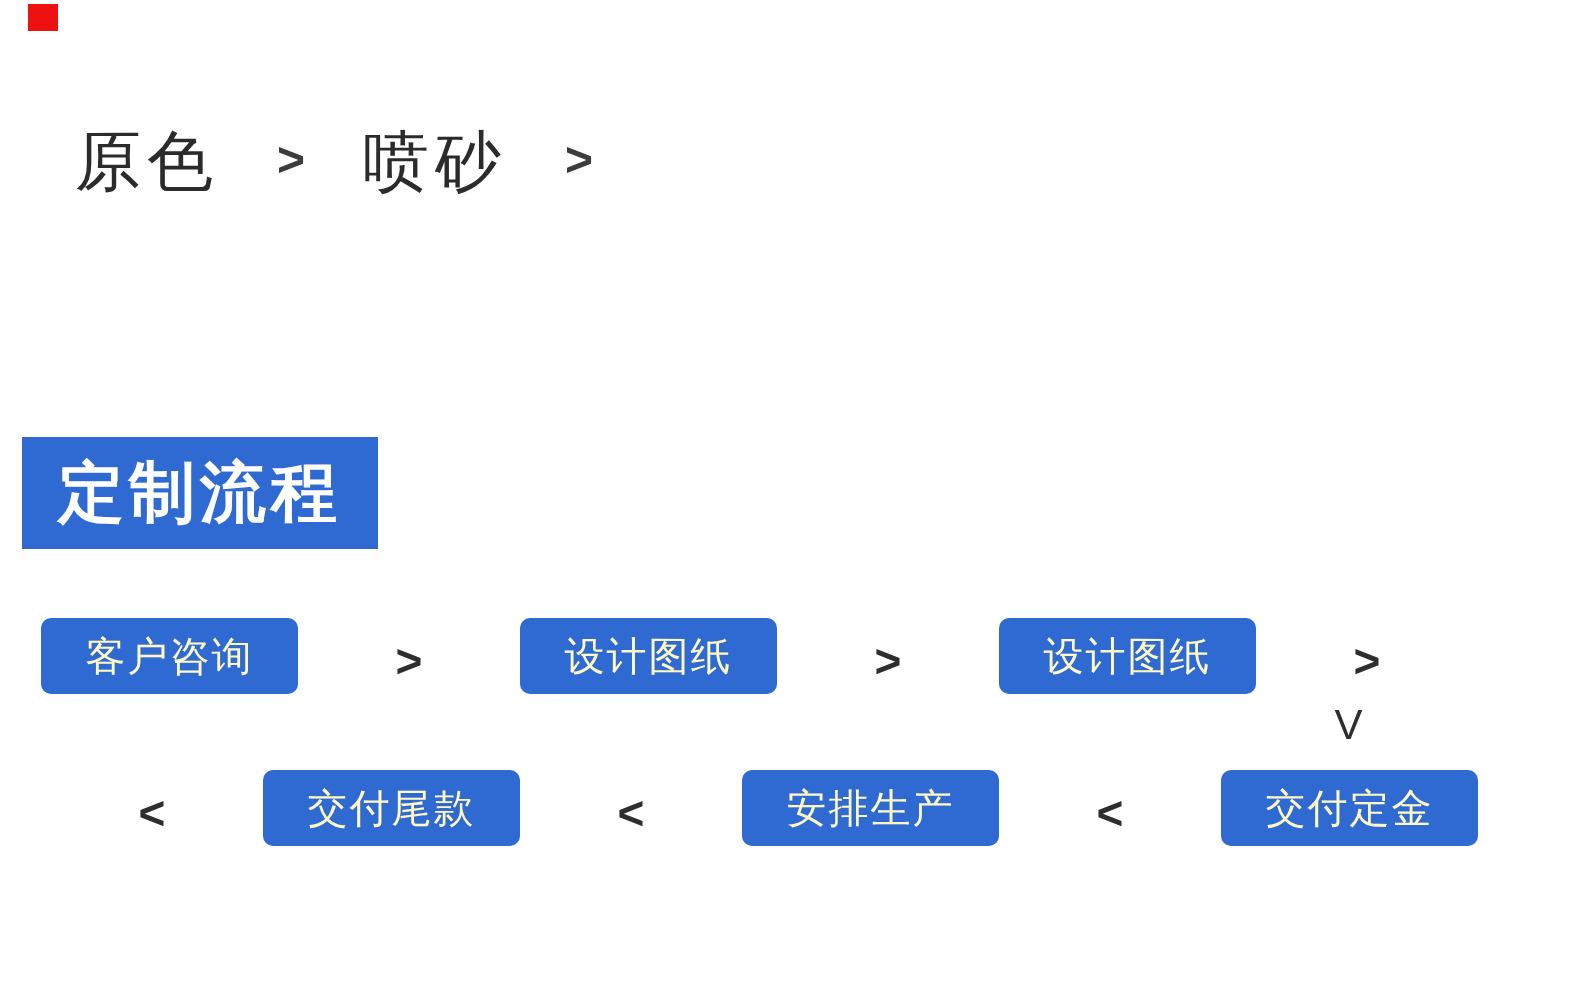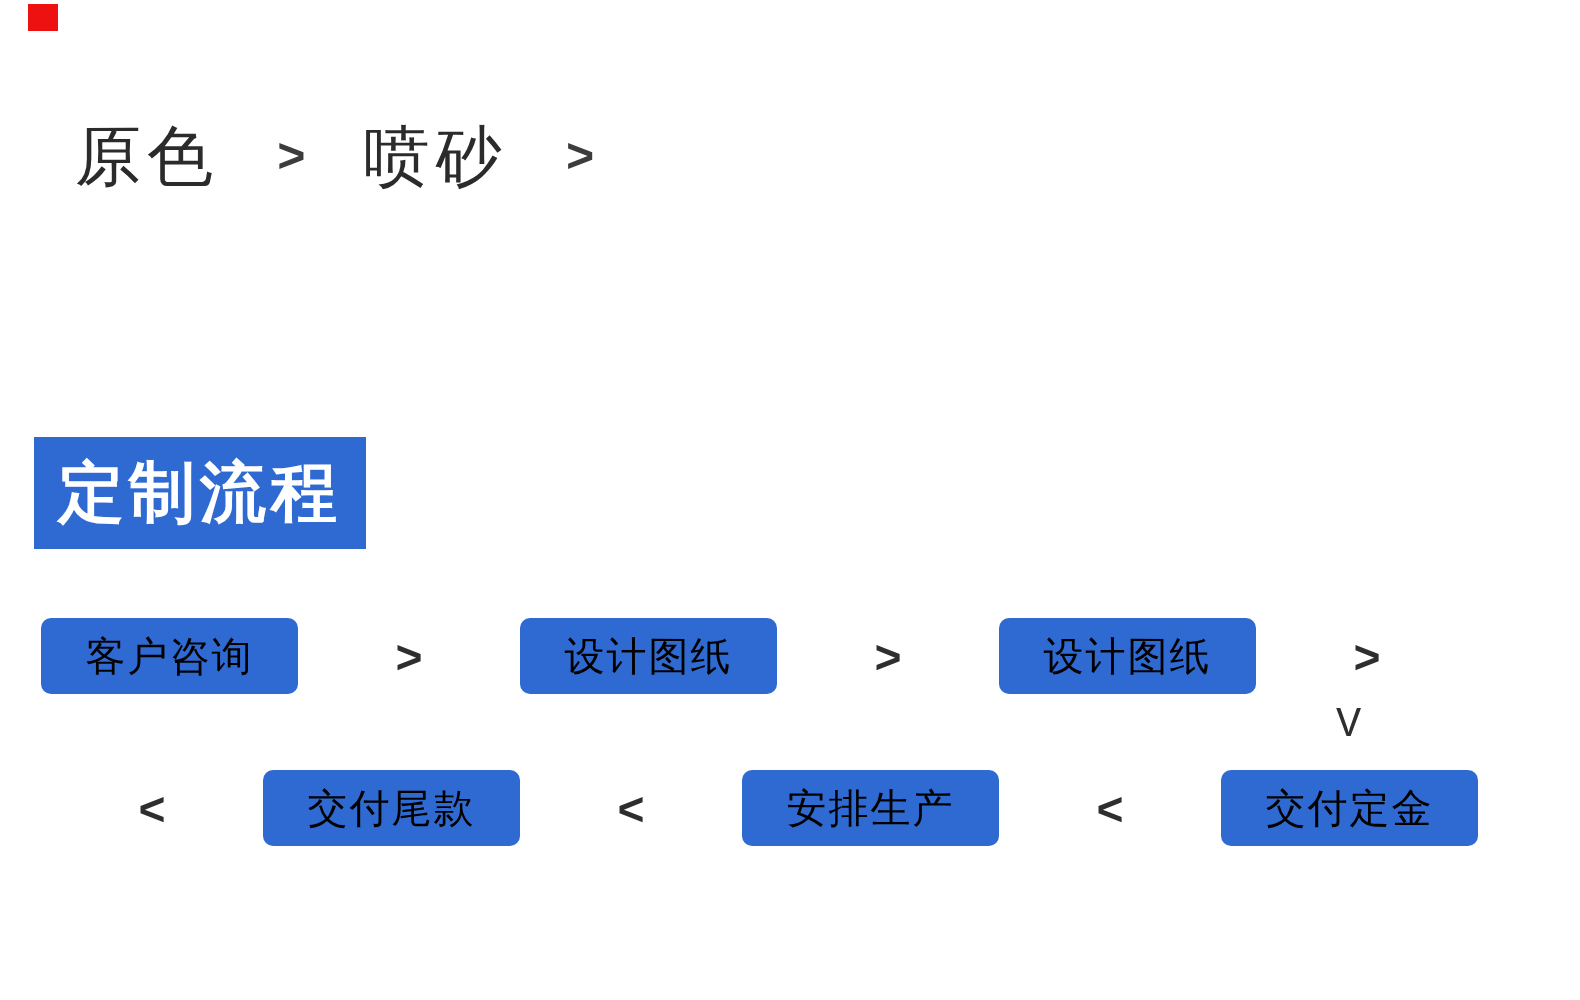--- a/index.html
+++ b/index.html
@@ -6,21 +6,21 @@
     margin: 0;
     padding: 0;
     background: #ffffff;
   }
   .canvas {
     position: relative;
     width: 1580px;
     height: 923px;
     background: #ffffff;
     overflow: hidden;
-    font-family: Liberation Mono, monospace;
+    font-family: Liberation Sans, sans-serif;
   }
   .red-mark {
     position: absolute;
     left: 28px;
     top: 4px;
     width: 30px;
     height: 27px;
     background: #ee1111;
   }
   .finish-row {
@@ -39,27 +39,27 @@
   }
   .finish-sep {
     font-size: 48px;
     font-weight: 700;
     color: #3c3c3c;
     margin: 0 58px;
     transform: translateY(-2px);
   }
   .banner {
     position: absolute;
-    left: 34px;
+    left: 22px;
     top: 437px;
     height: 112px;
     background: #2f6ad2;
     display: flex;
     align-items: center;
-    padding: 0 24px;
+    padding: 0 36px;
   }
   .banner-text {
     color: #ffffff;
     font-size: 66px;
     font-weight: 900;
     letter-spacing: 5px;
     white-space: nowrap;
   }
   .flow-row {
     position: absolute;
@@ -68,21 +68,21 @@
     display: flex;
     align-items: center;
   }
   .flow-row1 { top: 618px; }
   .flow-row2 { top: 770px; }
   .flow-step {
     flex: 0 0 257px;
     height: 76px;
     background: #2f6ad2;
     border-radius: 10px;
-    color: #000000;
+    color: #fef9c3;
     font-size: 40px;
     letter-spacing: 2px;
     display: flex;
     align-items: center;
     justify-content: center;
     white-space: nowrap;
   }
   .flow-sep {
     flex: 1 1 auto;
     text-align: center;

